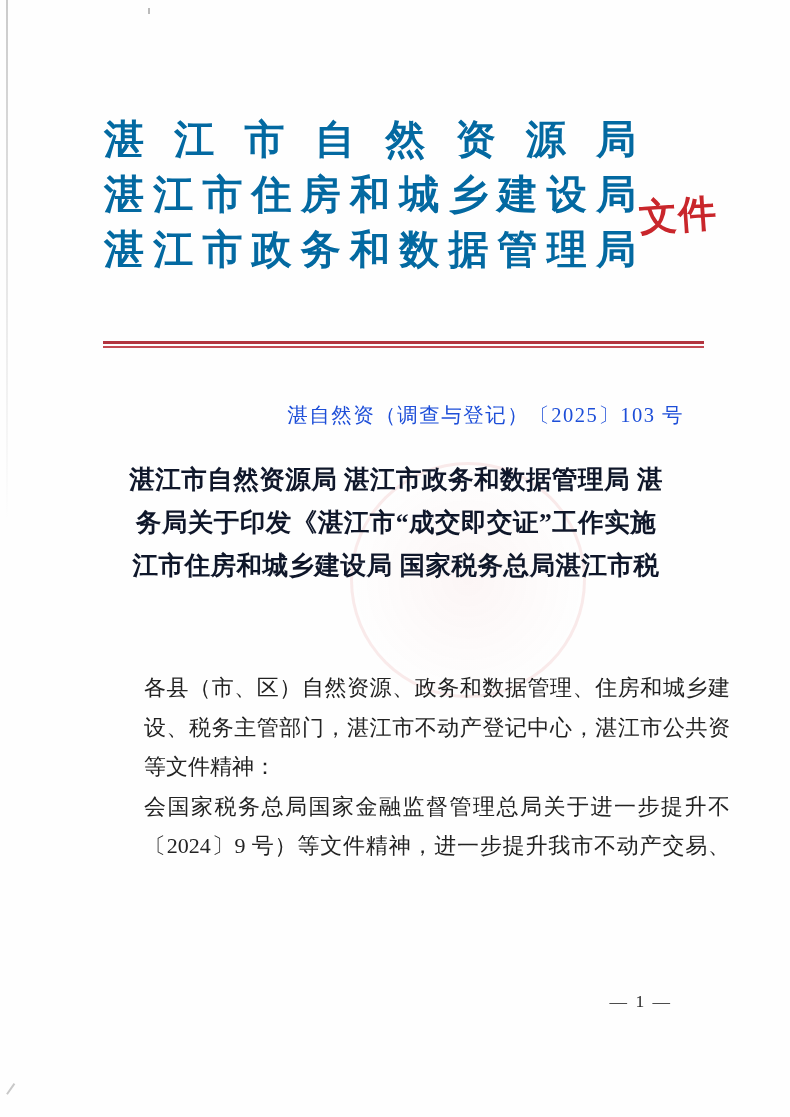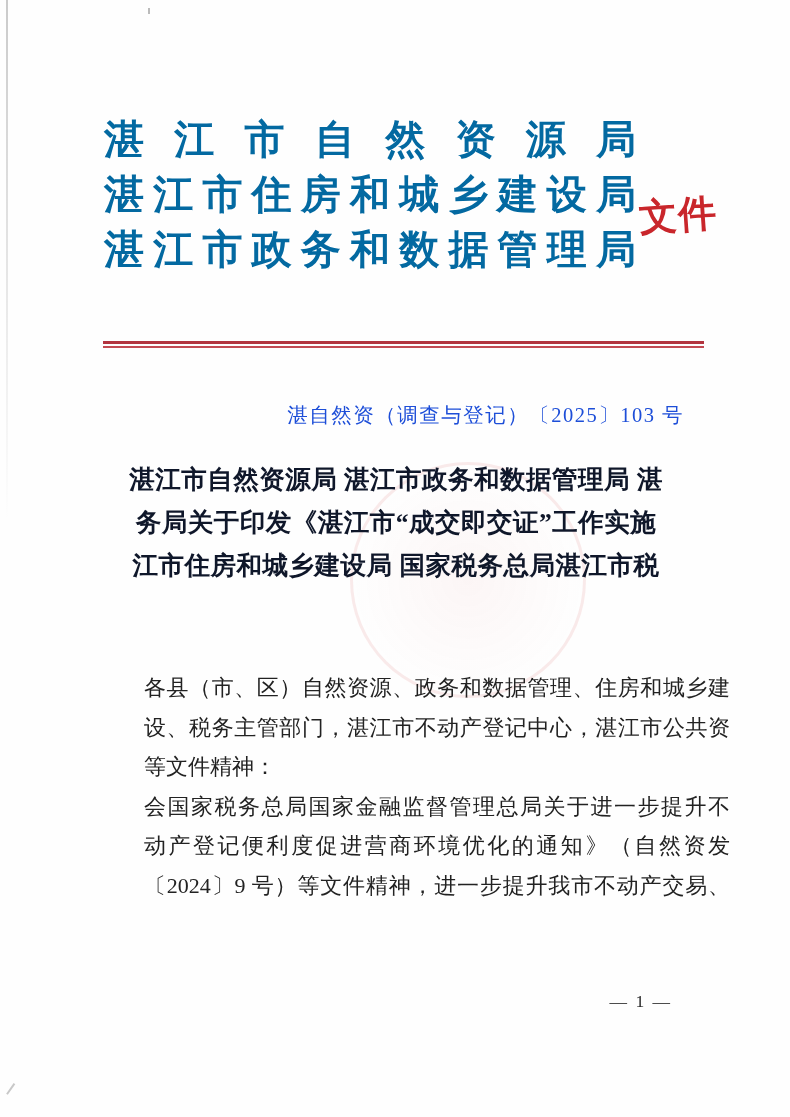--- a/index.html
+++ b/index.html
@@ -101,19 +101,18 @@
     <div class="title-line">湛江市自然资源局 湛江市政务和数据管理局 湛</div>
     <div class="title-line">务局关于印发《湛江市“成交即交证”工作实施</div>
     <div class="title-line">江市住房和城乡建设局 国家税务总局湛江市税</div>
   </div>
 
   <div class="body-text">
     <div class="bline just">各县（市、区）自然资源、政务和数据管理、住房和城乡建</div>
     <div class="bline just">设、税务主管部门，湛江市不动产登记中心，湛江市公共资</div>
     <div class="bline">等文件精神：</div>
     <div class="bline just">会国家税务总局国家金融监督管理总局关于进一步提升不</div>
-    <div class="bline just">动产登记便利度促进营商环境优化的通知》（自然资发</div>
     <div class="bline just">〔2024〕9 号）等文件精神，进一步提升我市不动产交易、</div>
   </div>
 
   <div class="page-num">— 1 —</div>
 
 </div>
 
 </body></html>

